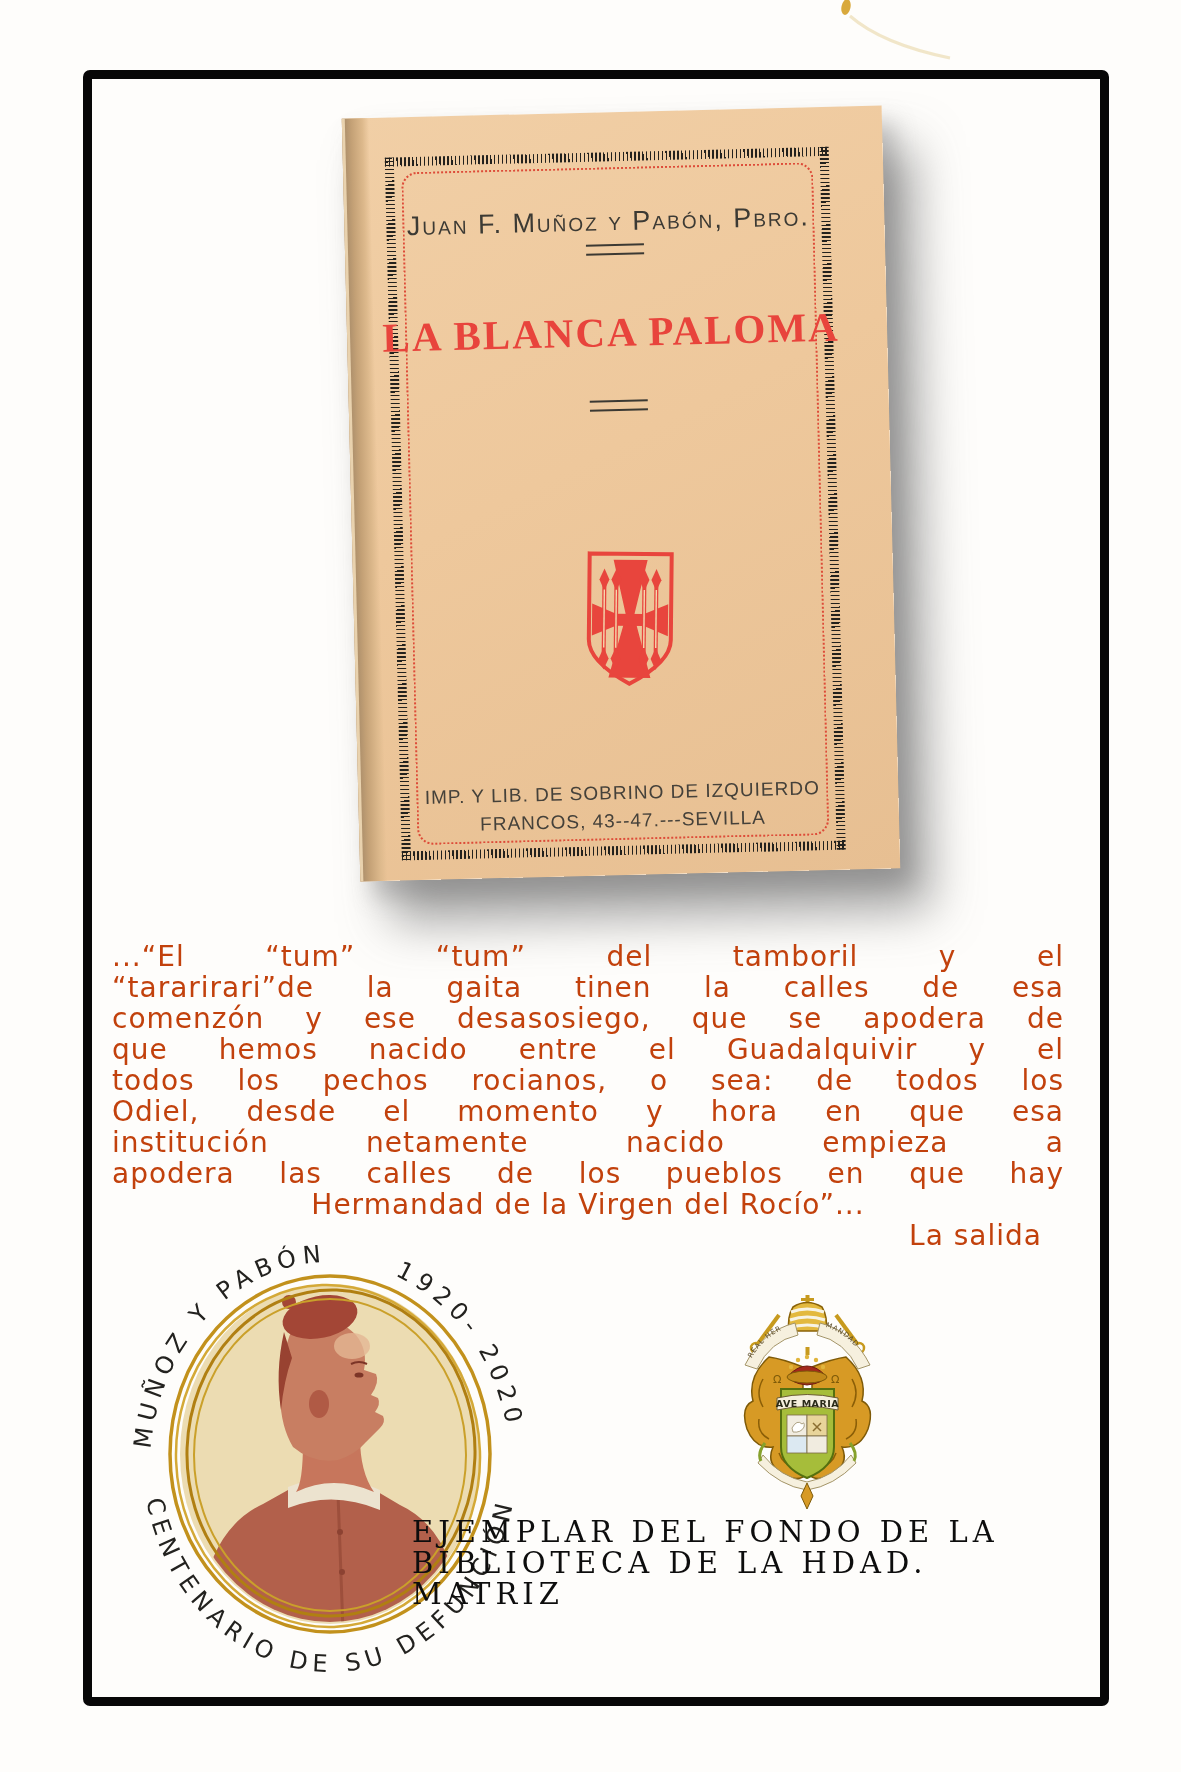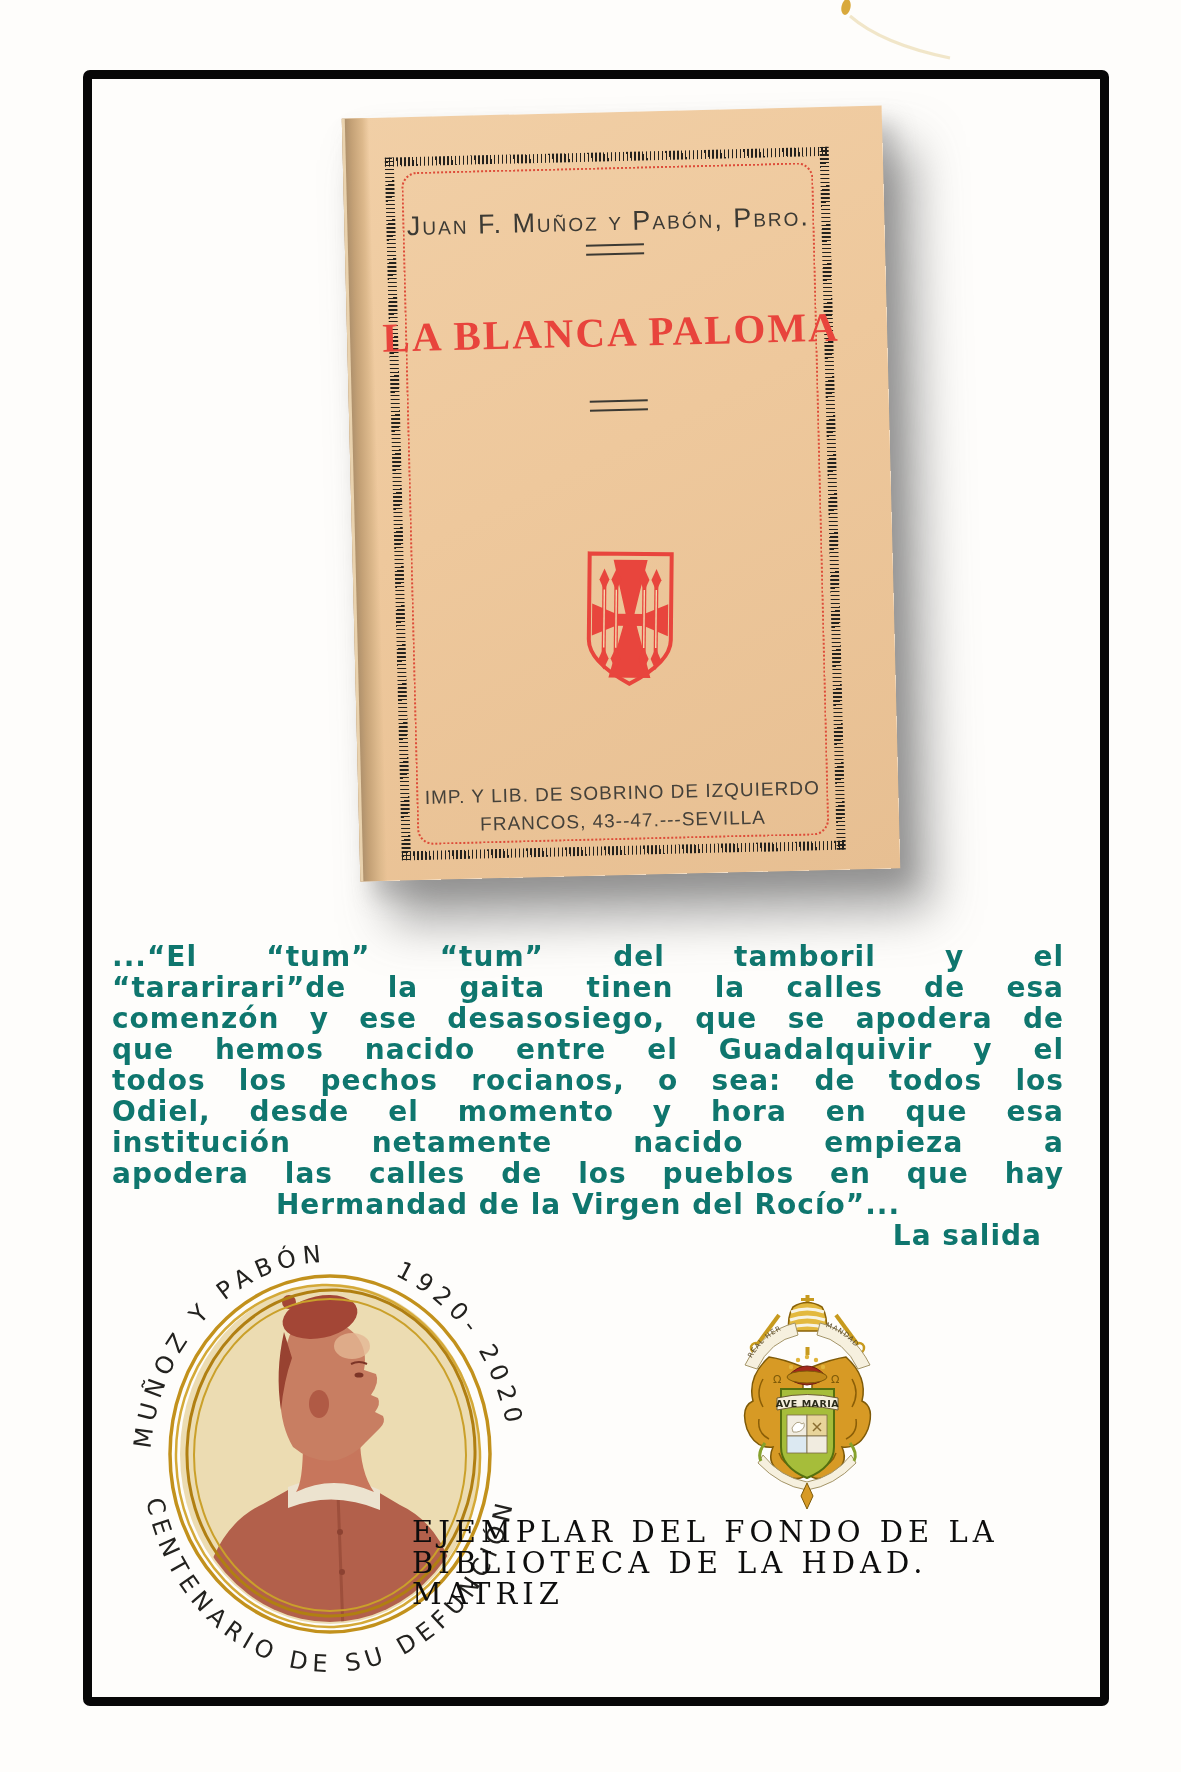--- a/index.html
+++ b/index.html
@@ -29,22 +29,22 @@
          border-top:2px solid #3b3933;border-bottom:2px solid #3b3933;}
   .cover-title{position:absolute;left:30px;right:42px;top:196px;text-align:center;
                font-family:"Liberation Serif",serif;font-weight:700;
                font-size:41px;letter-spacing:2px;color:#e8443c;}
   .cover-emblem{position:absolute;left:50%;margin-left:-42px;top:436px;}
   .cover-pub{position:absolute;left:40px;right:52px;text-align:center;
              font-family:"Liberation Sans",sans-serif;font-size:19px;
              letter-spacing:1px;color:#45413a;}
 
   
-  .quote{position:absolute;left:112px;top:941px;width:952px;color:#0f766e;
-         font-family:"DejaVu Sans",sans-serif;font-weight:700;font-size:28px;
+  .quote{position:absolute;left:112px;top:941px;width:952px;color:#c2410c;
+         font-family:"DejaVu Sans",sans-serif;font-weight:400;font-size:28px;
          letter-spacing:1px;}
   .q-line{line-height:31px;text-align:justify;text-align-last:justify;}
   .q-center{line-height:31px;text-align:left;text-align-last:center;}
   .q-attro{line-height:31px;text-align:right;padding-right:22px;}
 
   
   .footer-text{position:absolute;left:412px;top:1517px;width:630px;
                font-family:"DejaVu Serif",serif;font-size:29px;line-height:31px;
                letter-spacing:5px;color:#0d0d0d;}
 

